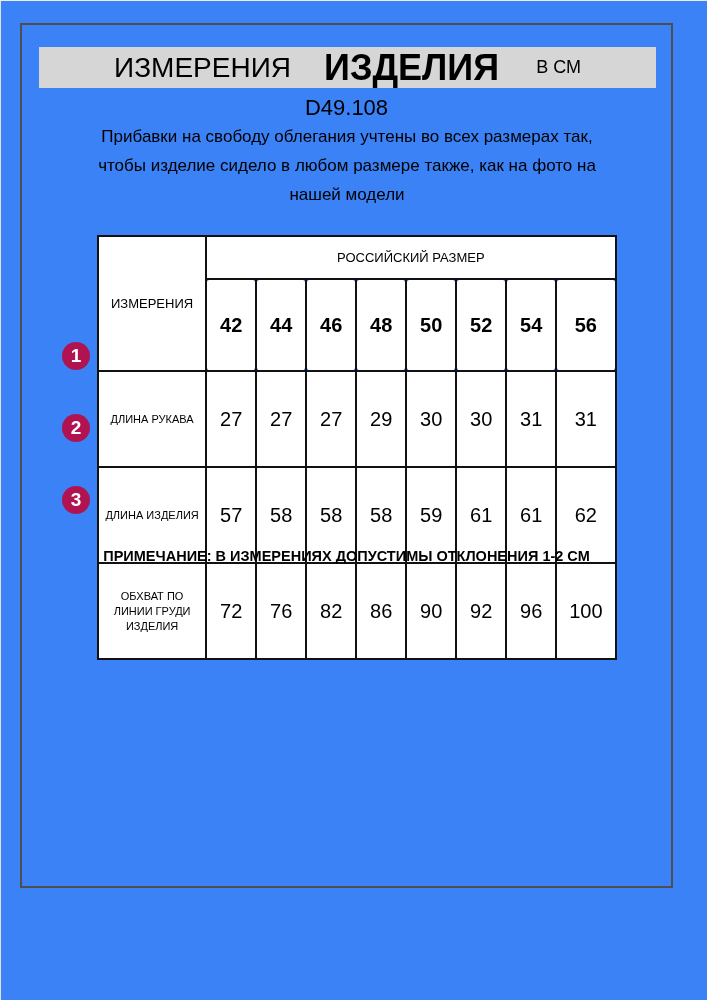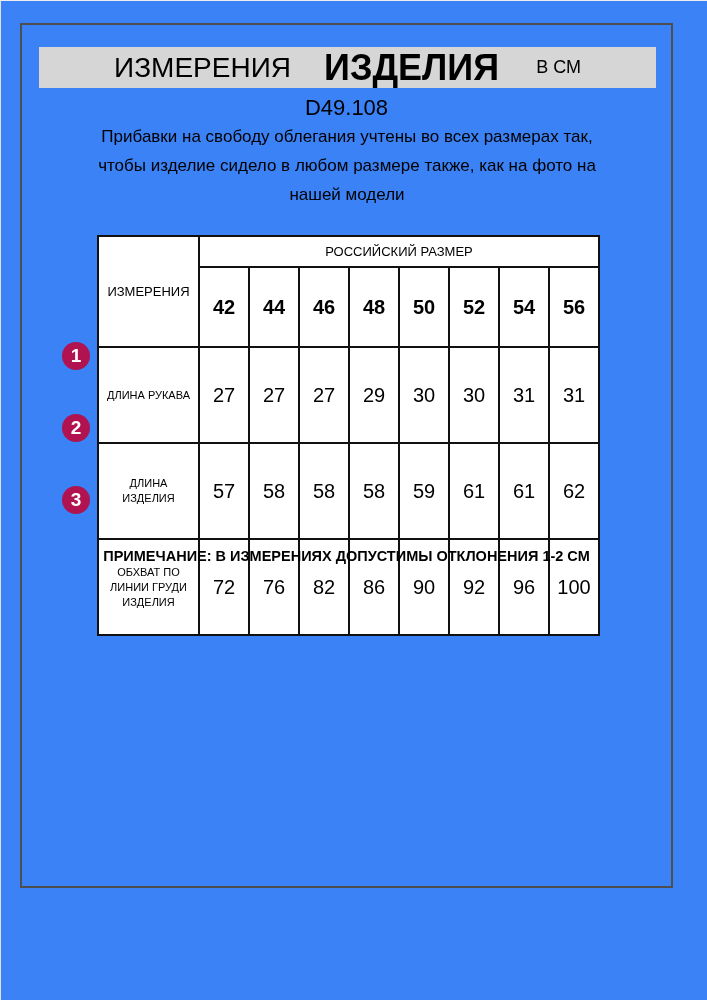--- a/index.html
+++ b/index.html
@@ -56,26 +56,26 @@
   table.size-table {
     position: absolute;
     left: 97px; top: 235px;
     border-collapse: collapse;
     table-layout: fixed;
   }
   table.size-table td {
     border: 2px solid #111111;
     text-align: center;
     vertical-align: middle;
-    padding: 6px;
+    padding: 12px;
     background: #ffffff;
   }
   td.corner-cell { font-size: 13px; }
   td.group-cell  { height: 17px; font-size: 13px; }
-  tr.sizes-row td { height: 66px; font-size: 20px; font-weight: bold; }
+  tr.sizes-row td { height: 66px; font-size: 20px; font-weight: bold; border-radius: 6px; }
   tr.data-row td  { height: 70px; font-size: 20px; }
   tr.data-row td.row-label {
     font-size: 11px;
     padding: 12px 4px;
     line-height: 15px;
   }
   .badge {
     position: absolute;
     left: 62px;
     width: 28px; height: 28px;

